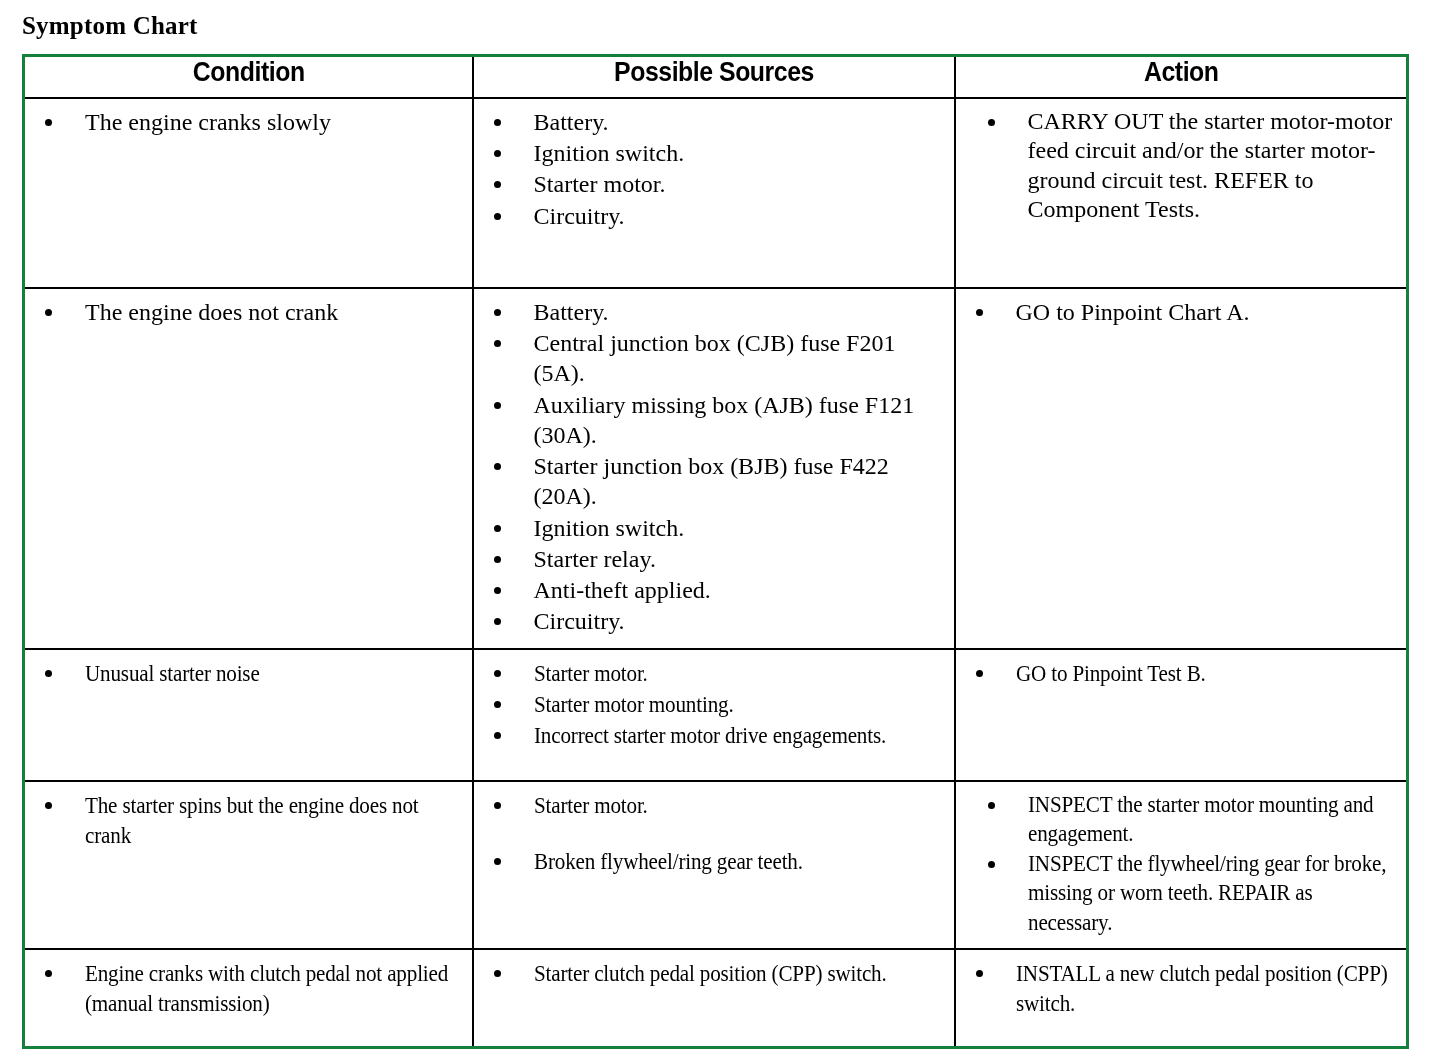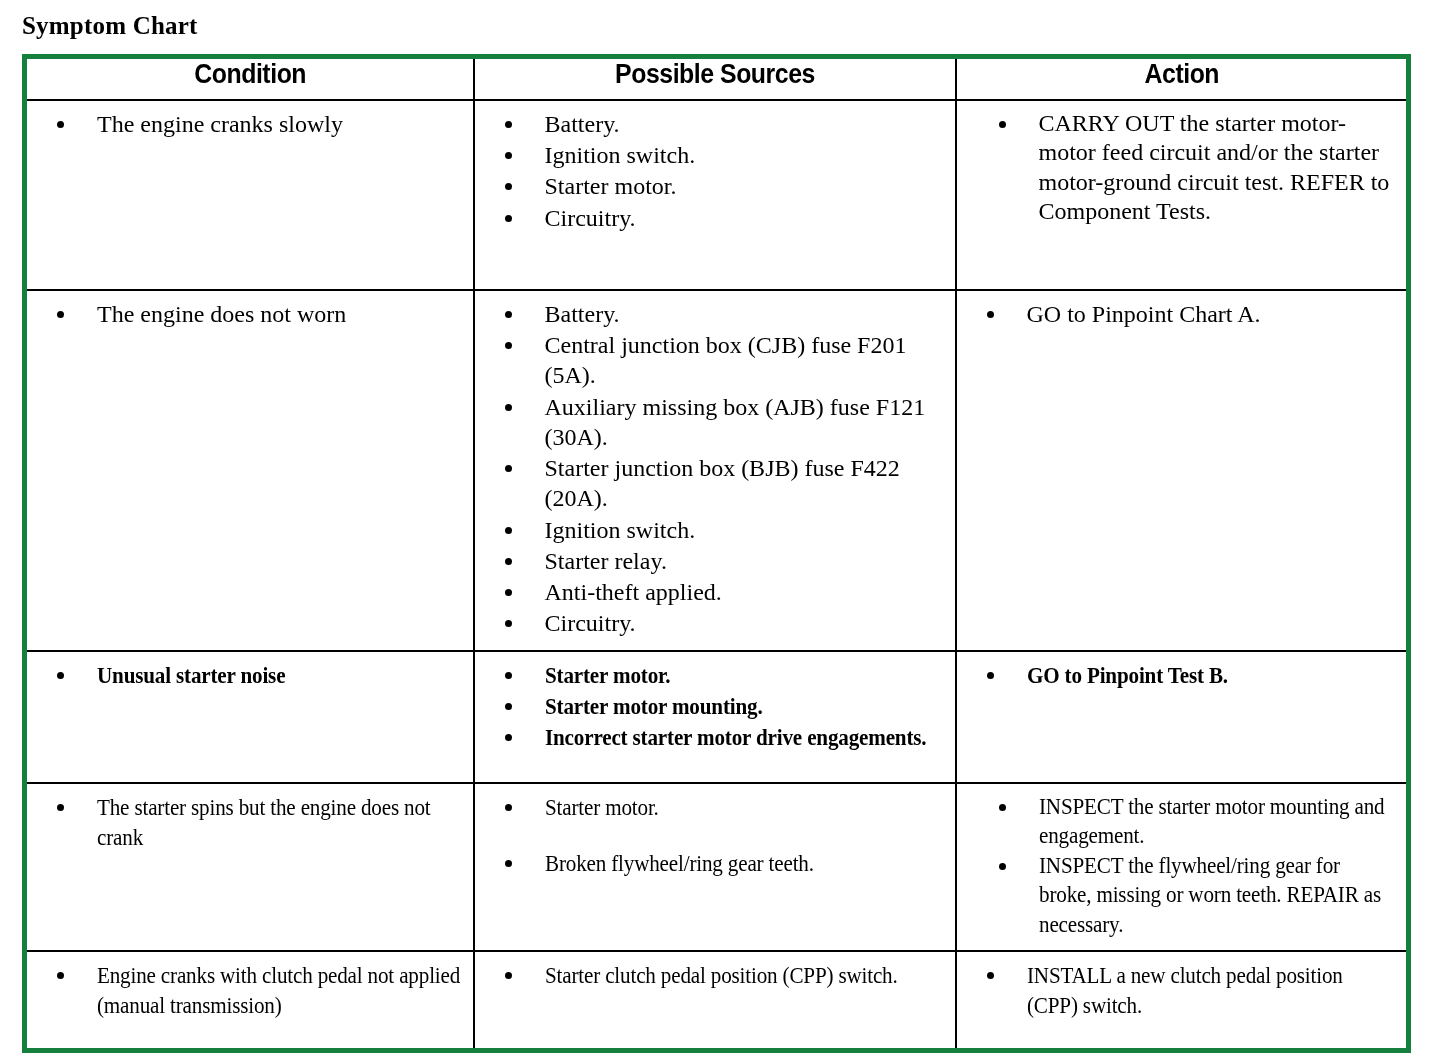--- a/index.html
+++ b/index.html
@@ -39,21 +39,21 @@
   }
 
   
   .chart-table {
     position: absolute;
     left: 22px;
     top: 54px;
     width: 1384px;
     border-collapse: collapse;
     table-layout: fixed;
-    border: 5px solid #15803d;
+    border: 3px solid #15803d;
   }
   .chart-table col.c-cond   { width: 449px; }
   .chart-table col.c-src    { width: 482px; }
   .chart-table col.c-act    { width: 453px; }
 
   .chart-table th,
   .chart-table td {
     border: 2px solid #000;
     vertical-align: top;
     padding: 0;
@@ -70,21 +70,21 @@
     font-size: 27px;
     letter-spacing: -0.5px;
     transform: scaleX(0.92);
     padding: 2px 0 4px 0;
   }
 
   
   ul.bullets {
     list-style: none;
     margin: 0;
-    padding: 8px 10px 10px 14px;
+    padding: 8px 10px 10px 4px;
   }
   ul.bullets li {
     position: relative;
     padding-left: 56px;
     margin: 0 0 1px 0;
     font-size: 24px;
     line-height: 1.26;
   }
   ul.bullets li .bullet-dot {
     position: absolute;
@@ -112,21 +112,21 @@
   .face-narrow ul.bullets li .li-text {
     display: inline-block;
     transform: scaleX(0.88);
     transform-origin: left top;
     width: 113%;
   }
 
   
   tr.row-h1 td { height: 188px; }
   tr.row-h2 td { height: 341px; }
-  tr.row-h3 td { height: 130px; font-weight: bold; }
+  tr.row-h3 td { height: 130px; }
   tr.row-h4 td { height: 156px; }
   tr.row-h5 td { height: 96px; }
 
   
   ul.bullets li.gap-before { margin-top: 26px; }
 
   
   .tight ul.bullets li { line-height: 1.22; margin-left: 12px; }
 </style>
 </head>
@@ -188,21 +188,21 @@
             </li>
           </ul>
         </td>
       </tr>
 
       <tr class="row-h2 face-wide">
         <td>
           <ul class="bullets">
             <li>
               <span class="bullet-dot"></span>
-              <span class="li-text">The engine does not worn</span>
+              <span class="li-text">The engine does not crank</span>
             </li>
           </ul>
         </td>
         <td>
           <ul class="bullets">
             <li>
               <span class="bullet-dot"></span>
               <span class="li-text">Battery.</span>
             </li>
             <li>

